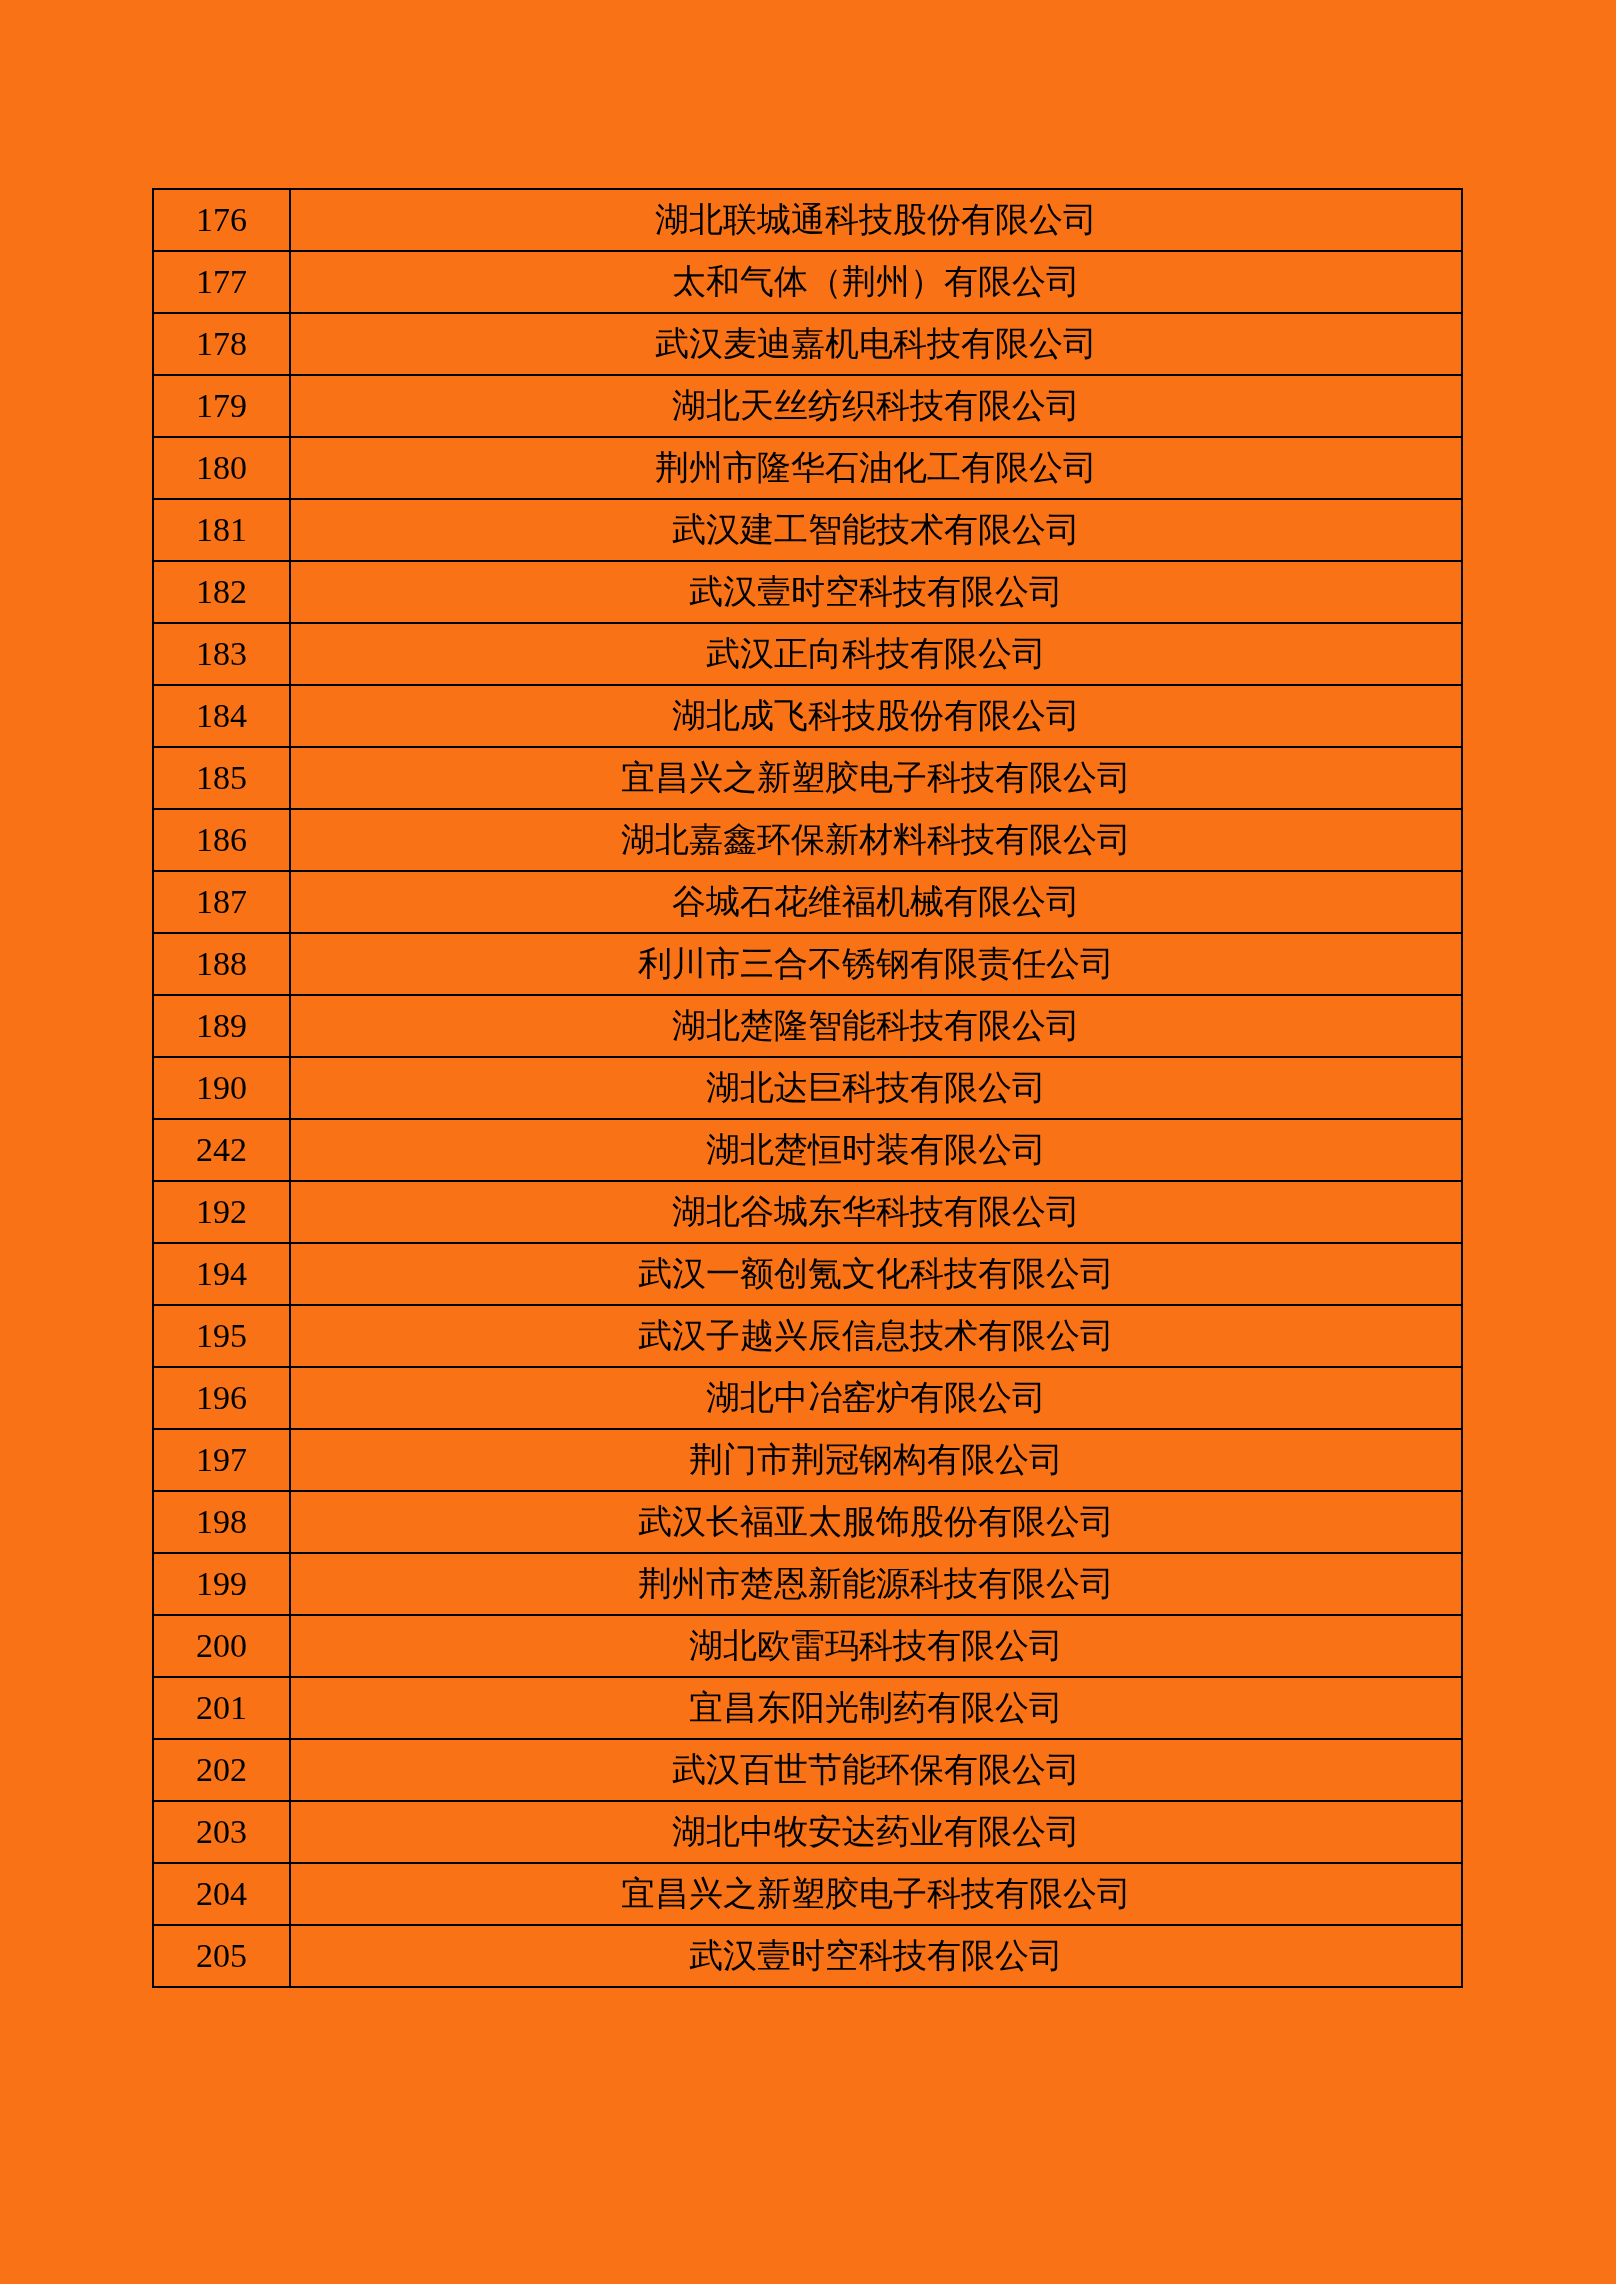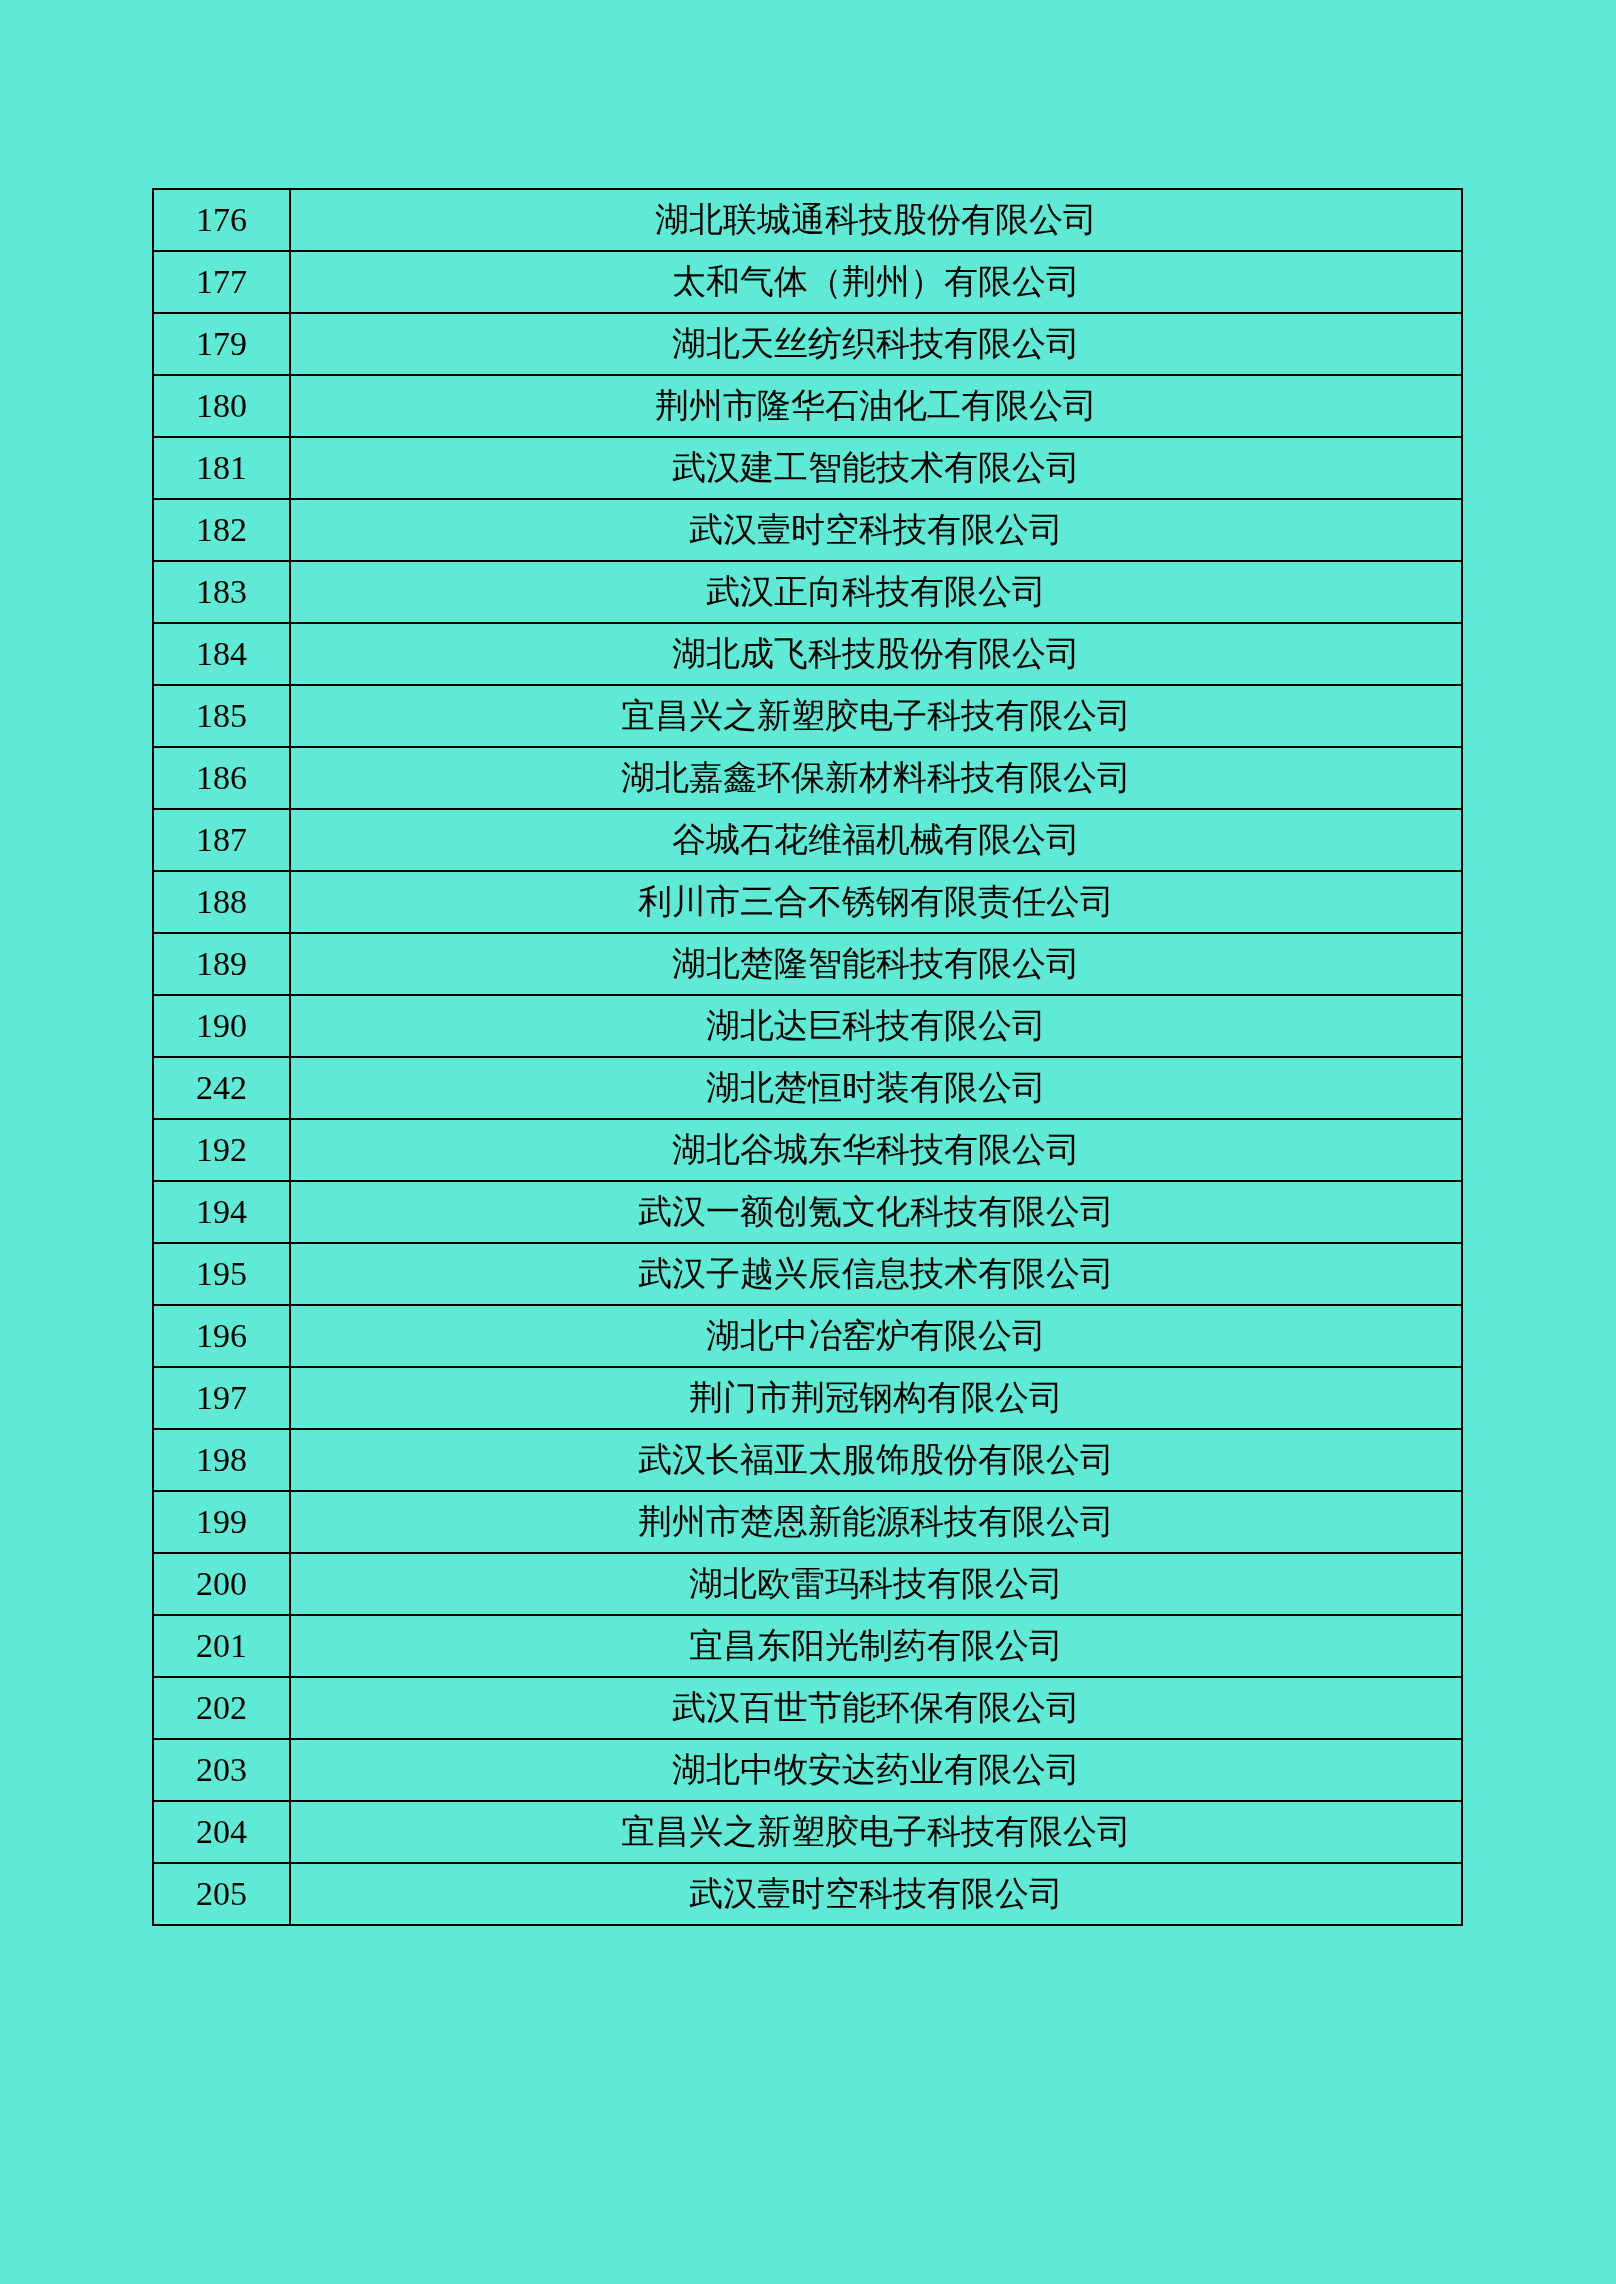--- a/index.html
+++ b/index.html
@@ -10,21 +10,21 @@
   body {
     position: relative;
     width: 1616px;
     height: 2284px;
     font-family: "Liberation Serif", "DejaVu Serif", serif;
     color: #000000;
   }
   .doc-page {
     position: absolute;
     inset: 0;
-    background: #5eead4;
+    background: #f97316;
   }
   table.company-table {
     position: absolute;
     left: 152px;
     top: 188px;
     width: 1311px;
     border-collapse: collapse;
     table-layout: fixed;
     border: 2.5px solid #000000;
   }
@@ -56,20 +56,24 @@
 <div class="doc-page">
   <table class="company-table">
     <tbody>
         <tr>
           <td class="col-index">176</td>
           <td class="col-company">湖北联城通科技股份有限公司</td>
         </tr>
         <tr>
           <td class="col-index">177</td>
           <td class="col-company">太和气体（荆州）有限公司</td>
+        </tr>
+        <tr>
+          <td class="col-index">178</td>
+          <td class="col-company">武汉麦迪嘉机电科技有限公司</td>
         </tr>
         <tr>
           <td class="col-index">179</td>
           <td class="col-company">湖北天丝纺织科技有限公司</td>
         </tr>
         <tr>
           <td class="col-index">180</td>
           <td class="col-company">荆州市隆华石油化工有限公司</td>
         </tr>
         <tr>

